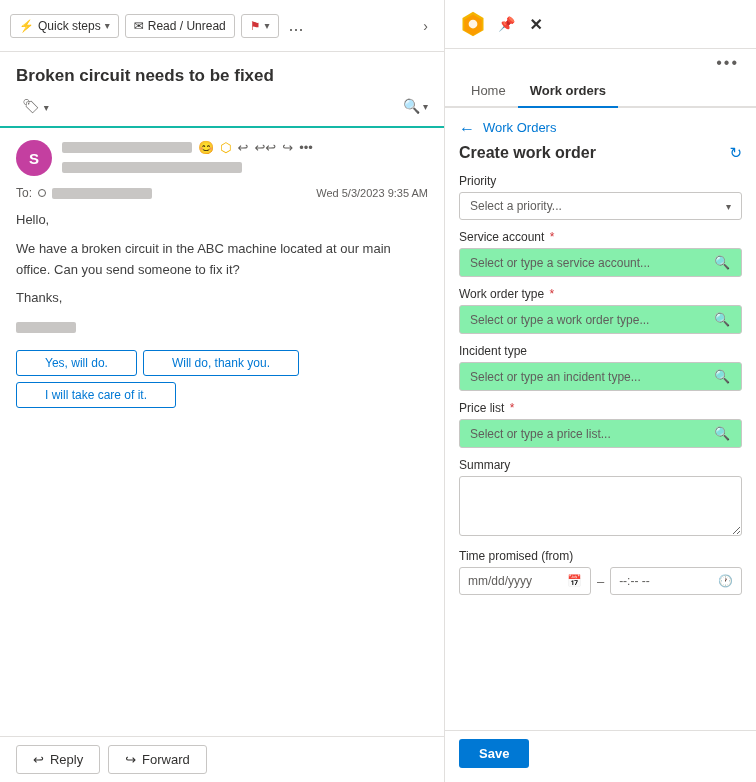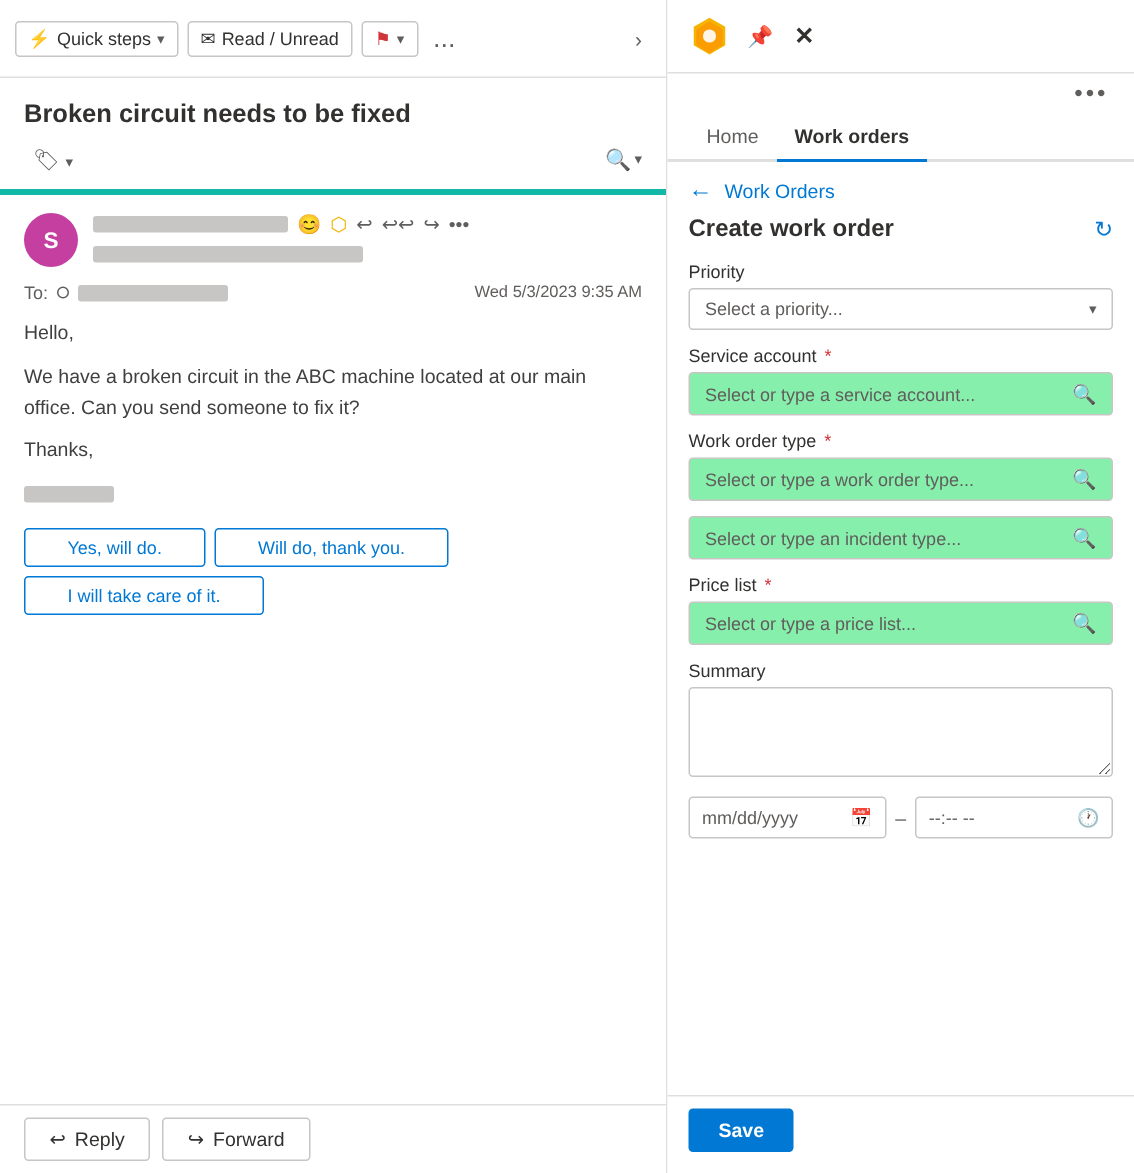--- a/index.html
+++ b/index.html
@@ -8,21 +8,21 @@
     
     .left-panel { width: 445px; background: #fff; display: flex; flex-direction: column; border-right: 1px solid #e1dfdd; }
 
     
     .toolbar { display: flex; align-items: center; padding: 8px 10px; border-bottom: 1px solid #e1dfdd; gap: 6px; background: #fff; min-height: 52px; }
     .toolbar-btn { display: flex; align-items: center; gap: 4px; padding: 4px 8px; border: 1px solid #c8c6c4; border-radius: 3px; background: #fff; cursor: pointer; font-size: 12px; color: #323130; }
     .toolbar-icon-btn { padding: 4px 6px; border: none; background: transparent; cursor: pointer; font-size: 14px; color: #605e5c; border-radius: 3px; }
     .dropdown-arrow { font-size: 10px; color: #605e5c; }
 
     
-    .email-header { padding: 14px 16px 8px; border-bottom: 4px solid #14b8a6; }
+    .email-header { padding: 14px 16px 8px; border-bottom: 2px solid #14b8a6; }
     .email-subject { font-size: 17px; font-weight: 600; color: #323130; margin-bottom: 8px; }
     .email-actions-row { display: flex; align-items: center; gap: 6px; }
     .zoom-btn { display: flex; align-items: center; gap: 2px; background: transparent; border: none; cursor: pointer; font-size: 14px; color: #605e5c; margin-left: auto; }
 
     
     .email-body-wrapper { padding: 12px 16px; flex: 1; overflow-y: auto; }
     .email-meta { display: flex; align-items: flex-start; gap: 10px; margin-bottom: 10px; }
     .avatar { width: 36px; height: 36px; border-radius: 50%; background: #c43fa0; display: flex; align-items: center; justify-content: center; color: #fff; font-weight: 700; font-size: 15px; flex-shrink: 0; }
     .email-date { font-size: 11px; color: #605e5c; margin-left: auto; }
     .email-content { font-size: 13px; color: #404040; line-height: 1.6; margin-bottom: 12px; }
@@ -252,20 +252,21 @@
         <span>Work order type</span>
         <span class="required">*</span>
       </div>
       <div class="field-input">
         <span>Select or type a work order type...</span>
         <span class="field-input-icon">🔍</span>
       </div>
     </div>
 
     <div class="field-group">
+      <div class="field-label">Incident type</div>
       <div class="field-input">
         <span>Select or type an incident type...</span>
         <span class="field-input-icon">🔍</span>
       </div>
     </div>
 
     <div class="field-group">
       <div class="field-label">
         <span>Price list</span>
         <span class="required">*</span>
@@ -275,20 +276,21 @@
         <span class="field-input-icon">🔍</span>
       </div>
     </div>
 
     <div class="field-group">
       <div class="field-label">Summary</div>
       <textarea class="textarea-field" style=""></textarea>
     </div>
 
     <div class="field-group">
+      <div class="field-label">Time promised (from)</div>
       <div class="time-row">
         <div class="time-input">
           <span style="color:#605e5c;">mm/dd/yyyy</span>
           <span style="font-size:12px;">📅</span>
         </div>
         <span class="time-dash">–</span>
         <div class="time-input">
           <span style="color:#605e5c;">--:-- --</span>
           <span style="font-size:12px;">🕐</span>
         </div>

